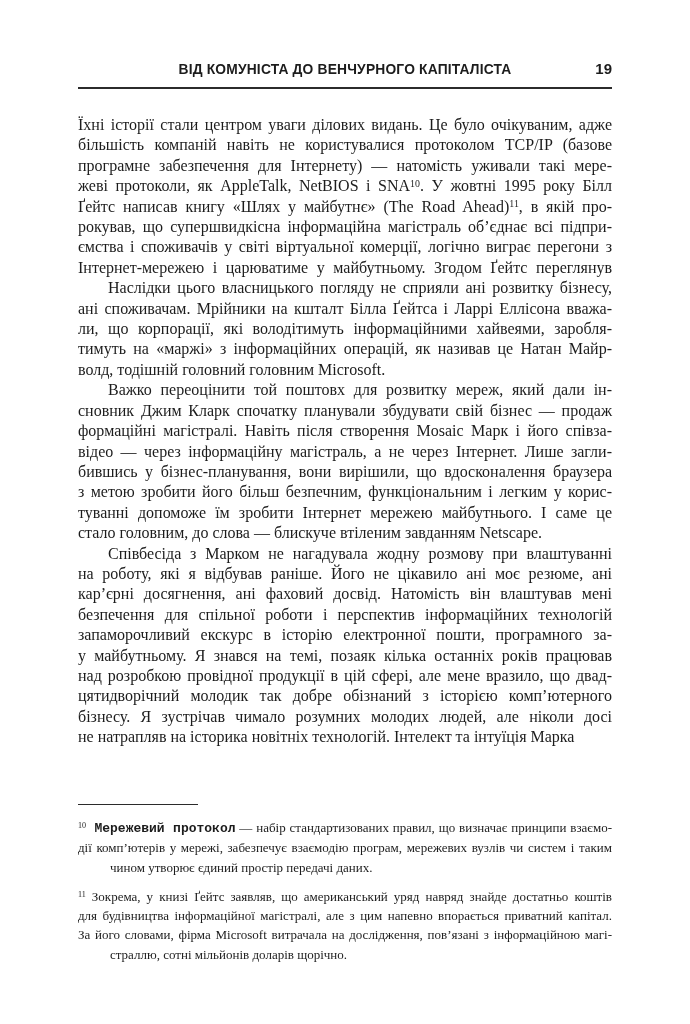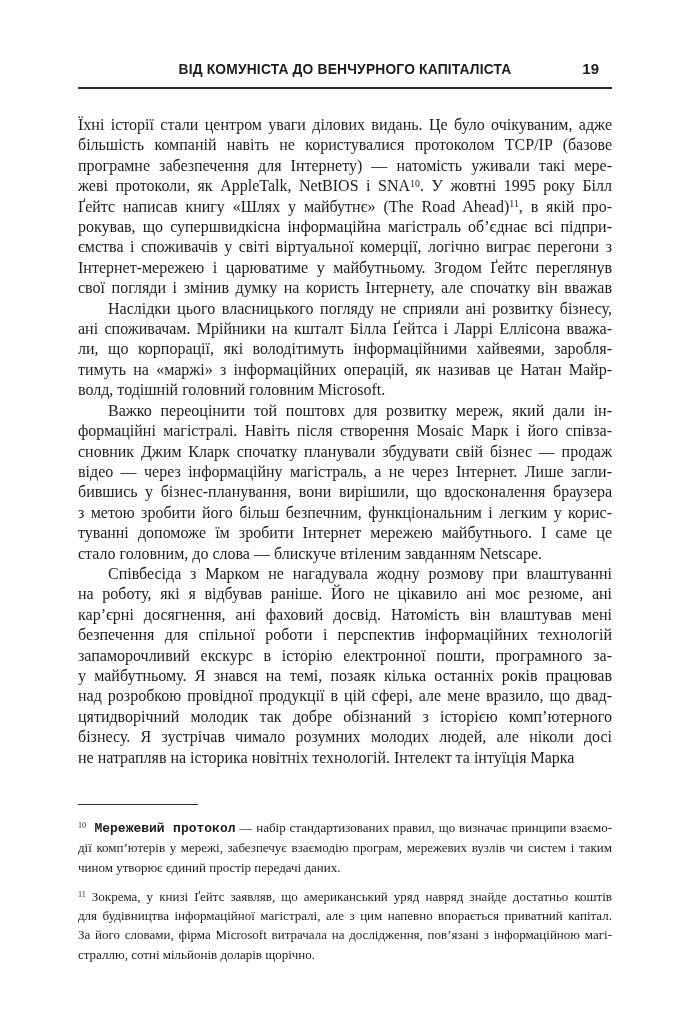--- a/index.html
+++ b/index.html
@@ -21,21 +21,21 @@
   
   .header{position:absolute;left:78px;right:78px;top:60px;height:20px;}
   .header-title{
     text-align:center;
     font-family:"Liberation Sans","DejaVu Sans",sans-serif;
     font-weight:700;font-size:15px;letter-spacing:0.2px;
     transform:scaleX(0.92);transform-origin:center;
     color:var(--ink);white-space:nowrap;
   }
   .header-page-num{
-    position:absolute;right:13px;top:0;
+    position:absolute;right:0;top:0;
     font-family:"Liberation Sans","DejaVu Sans",sans-serif;
     font-weight:700;font-size:15px;color:var(--ink);
   }
   .header-rule{position:absolute;left:78px;right:78px;top:87px;border-top:2px solid var(--rule);}
 
   
   .body-text{
     position:absolute;left:78px;top:115px;width:534px;
     font-size:16px;line-height:20.4px;
   }
@@ -44,21 +44,21 @@
   .para.indent .line.first{text-indent:30px;}
 
   
   .footnote-rule{position:absolute;left:78px;top:804px;width:120px;border-top:1.6px solid var(--rule);}
   .footnotes{
     position:absolute;left:78px;top:818px;width:534px;
     font-size:13px;line-height:19.3px;
   }
   .fn{margin-bottom:10px;}
   .fn .line{text-align:justify;text-align-last:justify;}
-  .fn .line.last{text-align-last:left;}
+  .fn .line.last{text-align-last:left;margin-left:32px;}
 
   .sup{font-size:0.62em;position:relative;top:-0.45em;line-height:0;}
   .b{font-weight:700;font-family:Liberation Mono, monospace;}
 </style>
 </head>
 <body>
 
 <div class="page">
 
   <header class="header">
@@ -71,33 +71,32 @@
   <main class="body-text">
       <div class="para">
         <div class="line first"><span class="">Їхні історії стали центром уваги ділових видань. Це було очікуваним, адже</span></div>
         <div class="line"><span class="">більшість компаній навіть не користувалися протоколом TCP/IP (базове</span></div>
         <div class="line"><span class="">програмне забезпечення для Інтернету) — натомість уживали такі мере-</span></div>
         <div class="line"><span class="">жеві протоколи, як AppleTalk, NetBIOS і SNA</span><span class="sup">10</span><span class="">. У жовтні 1995 року Білл</span></div>
         <div class="line"><span class="">Ґейтс написав книгу «Шлях у майбутнє» (The Road Ahead)</span><span class="sup">11</span><span class="">, в якій про-</span></div>
         <div class="line"><span class="">рокував, що супершвидкісна інформаційна магістраль об’єднає всі підпри-</span></div>
         <div class="line"><span class="">ємства і споживачів у світі віртуальної комерції, логічно виграє перегони з</span></div>
         <div class="line"><span class="">Інтернет-мережею і царюватиме у майбутньому. Згодом Ґейтс переглянув</span></div>
-        <div class="line"><span class="">свої погляди і змінив думку на користь Інтернету, але спочатку він вважав</span></div>
       </div>
       <div class="para indent">
         <div class="line first"><span class="">Наслідки цього власницького погляду не сприяли ані розвитку бізнесу,</span></div>
         <div class="line"><span class="">ані споживачам. Мрійники на кшталт Білла Ґейтса і Ларрі Еллісона вважа-</span></div>
         <div class="line"><span class="">ли, що корпорації, які володітимуть інформаційними хайвеями, заробля-</span></div>
         <div class="line"><span class="">тимуть на «маржі» з інформаційних операцій, як називав це Натан Майр-</span></div>
         <div class="line last"><span class="">волд, тодішній головний головним Microsoft.</span></div>
       </div>
       <div class="para indent">
         <div class="line first"><span class="">Важко переоцінити той поштовх для розвитку мереж, який дали ін-</span></div>
+        <div class="line"><span class="">сновник Джим Кларк спочатку планували збудувати свій бізнес — продаж</span></div>
         <div class="line"><span class="">формаційні магістралі. Навіть після створення Mosaic Марк і його співза-</span></div>
-        <div class="line"><span class="">сновник Джим Кларк спочатку планували збудувати свій бізнес — продаж</span></div>
         <div class="line"><span class="">відео — через інформаційну магістраль, а не через Інтернет. Лише загли-</span></div>
         <div class="line"><span class="">бившись у бізнес-планування, вони вирішили, що вдосконалення браузера</span></div>
         <div class="line"><span class="">з метою зробити його більш безпечним, функціональним і легким у корис-</span></div>
         <div class="line"><span class="">туванні допоможе їм зробити Інтернет мережею майбутнього. І саме це</span></div>
         <div class="line last"><span class="">стало головним, до слова — блискуче втіленим завданням Netscape.</span></div>
       </div>
       <div class="para indent">
         <div class="line first"><span class="">Співбесіда з Марком не нагадувала жодну розмову при влаштуванні</span></div>
         <div class="line"><span class="">на роботу, які я відбував раніше. Його не цікавило ані моє резюме, ані</span></div>
         <div class="line"><span class="">кар’єрні досягнення, ані фаховий досвід. Натомість він влаштував мені</span></div>

